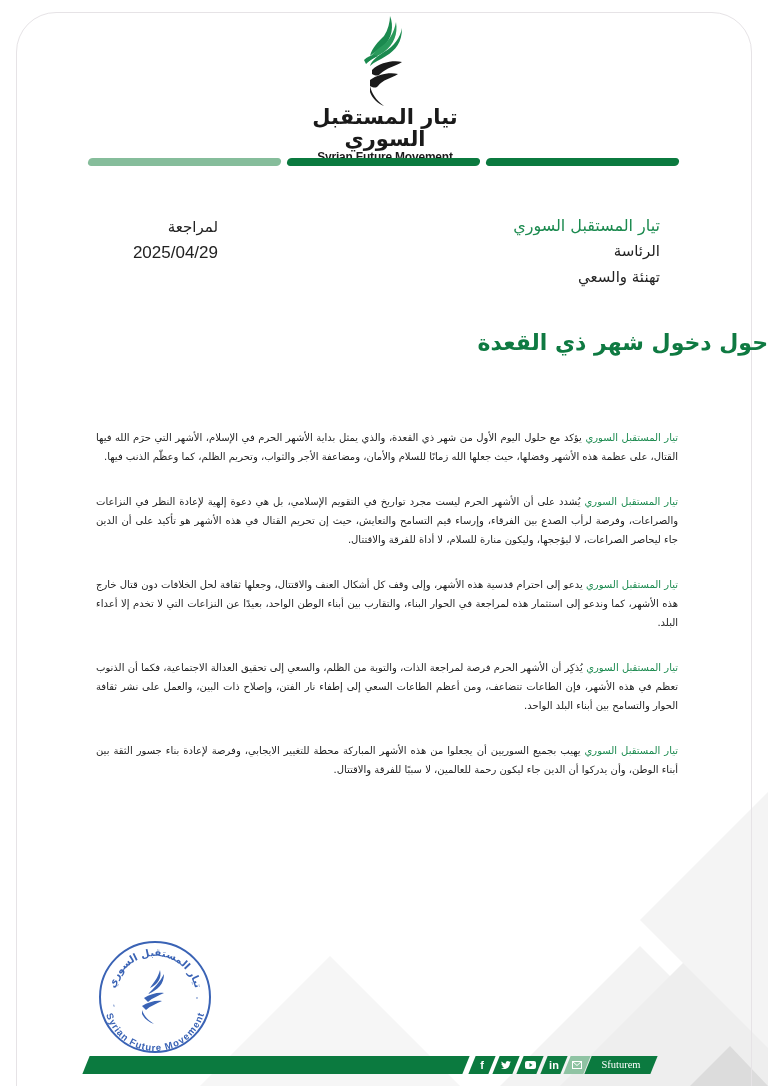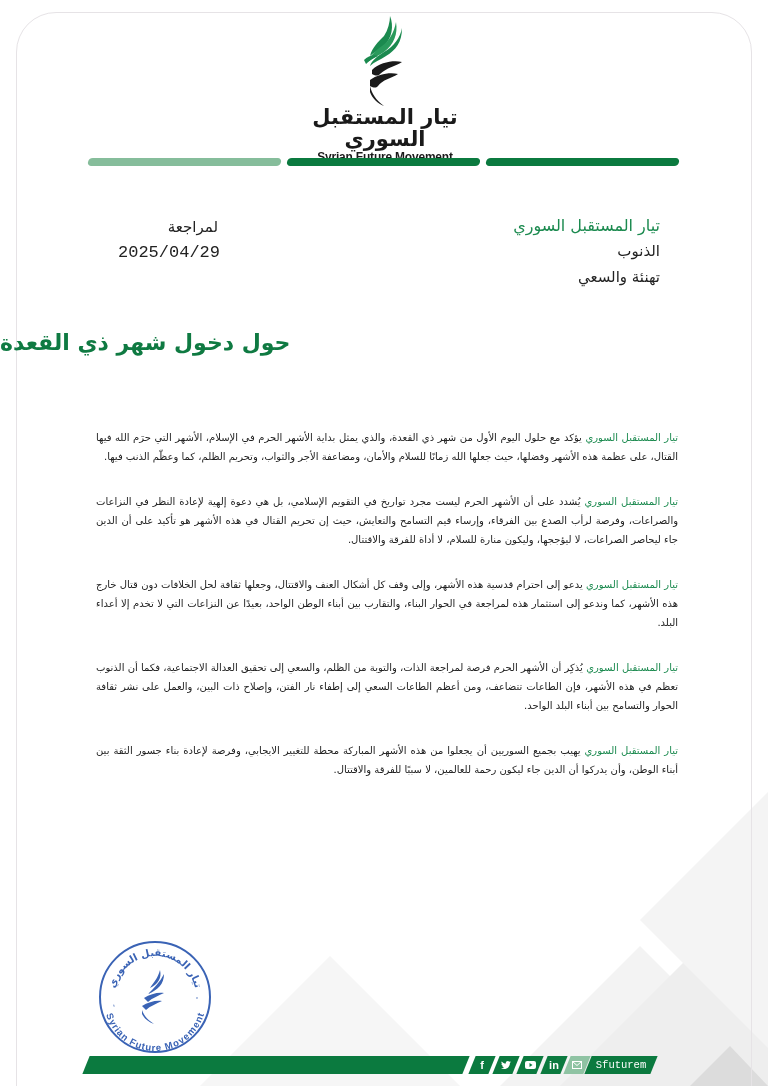--- a/index.html
+++ b/index.html
@@ -19,44 +19,44 @@
   .logo-en { font-family: "Liberation Sans", sans-serif; font-size: 13px; font-weight: bold; color: #1a1a1a; line-height: 14px; letter-spacing: -0.2px; transform: scaleX(0.92); }
 
   .header-bars { position: absolute; top: 158px; left: 88px; width: 594px; height: 8px; z-index: 2; }
   .hbar { position: absolute; top: 0; height: 8px; border-radius: 4px 4px 4px 4px; transform: skewX(-12deg); }
   .hbar.light { left: 0; width: 193px; background: #86bd9b; }
   .hbar.dark1 { left: 199px; width: 193px; background: #0b7a3f; }
   .hbar.dark2 { left: 398px; width: 193px; background: #0b7a3f; }
 
   .meta-left { position: absolute; left: 118px; top: 216px; width: 100px; text-align: right; z-index: 2; }
   .meta-day { font-size: 15px; color: #222; direction: rtl; line-height: 22px; }
-  .meta-date { font-family: Liberation Mono, monospace; font-size: 17px; color: #222; line-height: 26px; margin-top: 2px; }
+  .meta-date { font-family: Liberation Sans, sans-serif; font-size: 17px; color: #222; line-height: 26px; margin-top: 2px; }
 
   .meta-right { position: absolute; right: 108px; top: 214px; text-align: right; direction: rtl; z-index: 2; }
   .org-name { font-size: 16px; color: #1b8a4f; line-height: 24px; }
   .org-line { font-size: 15px; color: #222; line-height: 26px; }
 
-  .doc-title { position: absolute; left: 0; top: 330px; width: 768px; text-align: left; direction: rtl; font-size: 22px; font-weight: bold; color: #0f7a42; z-index: 2; }
+  .doc-title { position: absolute; left: 0; top: 330px; width: 768px; text-align: right; direction: rtl; font-size: 22px; font-weight: bold; color: #0f7a42; z-index: 2; }
 
   .body { position: absolute; left: 96px; top: 428px; width: 582px; direction: rtl; text-align: justify; z-index: 2; }
   .para { font-size: 10px; line-height: 19px; color: #222; margin-bottom: 26px; }
   .para .lead { color: #1b8a4f; }
 
   .stamp { position: absolute; left: 98px; top: 940px; width: 114px; height: 114px; z-index: 2; }
 
   .footer { position: absolute; left: 86px; top: 1056px; height: 18px; width: 640px; z-index: 3; }
   .fbar { position: absolute; top: 0; height: 18px; background: #0b7a3f; transform: skewX(-22deg); }
   .fbar.long { left: 0; width: 380px; }
   .social { position: absolute; top: 0; height: 18px; width: 20px; display: flex; align-items: center; justify-content: center; }
   .social .bgp { position: absolute; inset: 0; background: #0b7a3f; transform: skewX(-22deg); }
   .social .ico { position: relative; color: #fff; font-family: "Liberation Sans", sans-serif; font-weight: bold; font-size: 11px; line-height: 18px; }
   .social.mail .bgp { background: #8fc3a3; }
   .handle { position: absolute; top: 0; left: 502px; width: 66px; height: 18px; }
   .handle .bgp { position: absolute; inset: 0; background: #0b7a3f; transform: skewX(-22deg); }
-  .handle .txt { position: relative; display: block; text-align: center; color: #fff; font-family: Liberation Mono, monospace; font-size: 10.5px; line-height: 18px; }
+  .handle .txt { position: relative; display: block; text-align: center; color: #fff; font-family: Liberation Serif, serif; font-size: 10.5px; line-height: 18px; }
 </style>
 </head>
 <body>
 
 <svg class="bg-pattern" viewBox="0 0 768 1086" width="768" height="1086">
   <polygon points="500,1086 640,946 768,1074 768,1086" fill="#f3f3f3"></polygon>
   <polygon points="560,1086 690,956 768,1034 768,1086" fill="#eeeeee"></polygon>
   <polygon points="200,1086 330,956 460,1086" fill="#f6f6f6"></polygon>
   <polygon points="640,920 768,792 768,1048" fill="#f4f4f4"></polygon>
   <polygon points="690,1086 730,1046 768,1086" fill="#dcdcdc"></polygon>
@@ -86,21 +86,21 @@
   <div class="hbar dark2"></div>
 </div>
 
 <div class="meta-left">
   <div class="meta-day">لمراجعة</div>
   <div class="meta-date">2025/04/29</div>
 </div>
 
 <div class="meta-right">
   <div class="org-name">تيار المستقبل السوري</div>
-  <div class="org-line">الذنوب</div>
+  <div class="org-line">الرئاسة</div>
   <div class="org-line">تهنئة والسعي</div>
 </div>
 
 <div class="doc-title">حول دخول شهر ذي القعدة</div>
 
 <div class="body">
   <p class="para"><span class="lead">تيار المستقبل السوري</span><span> يؤكد مع حلول اليوم الأول من شهر ذي القعدة، والذي يمثل بداية الأشهر الحرم في الإسلام، الأشهر التي حرَم الله فيها القتال، على عظمة هذه الأشهر وفضلها، حيث جعلها الله زمانًا للسلام والأمان، ومضاعفة الأجر والثواب، وتحريم الظلم، كما وعظّم الذنب فيها.</span></p>
   <p class="para"><span class="lead">تيار المستقبل السوري</span><span> يُشدد على أن الأشهر الحرم ليست مجرد تواريخ في التقويم الإسلامي، بل هي دعوة إلهية لإعادة النظر في النزاعات والصراعات، وفرصة لرأب الصدع بين الفرقاء، وإرساء قيم التسامح والتعايش، حيث إن تحريم القتال في هذه الأشهر هو تأكيد على أن الدين جاء ليحاصر الصراعات، لا ليؤججها، وليكون منارة للسلام، لا أداة للفرقة والاقتتال.</span></p>
   <p class="para"><span class="lead">تيار المستقبل السوري</span><span> يدعو إلى احترام قدسية هذه الأشهر، وإلى وقف كل أشكال العنف والاقتتال، وجعلها ثقافة لحل الخلافات دون قتال خارج هذه الأشهر، كما وندعو إلى استثمار هذه لمراجعة في الحوار البناء، والتقارب بين أبناء الوطن الواحد، بعيدًا عن النزاعات التي لا تخدم إلا أعداء البلد.</span></p>
   <p class="para"><span class="lead">تيار المستقبل السوري</span><span> يُذكِر أن الأشهر الحرم فرصة لمراجعة الذات، والتوبة من الظلم، والسعي إلى تحقيق العدالة الاجتماعية، فكما أن الذنوب تعظم في هذه الأشهر، فإن الطاعات تتضاعف، ومن أعظم الطاعات السعي إلى إطفاء نار الفتن، وإصلاح ذات البين، والعمل على نشر ثقافة الحوار والتسامح بين أبناء البلد الواحد.</span></p>

